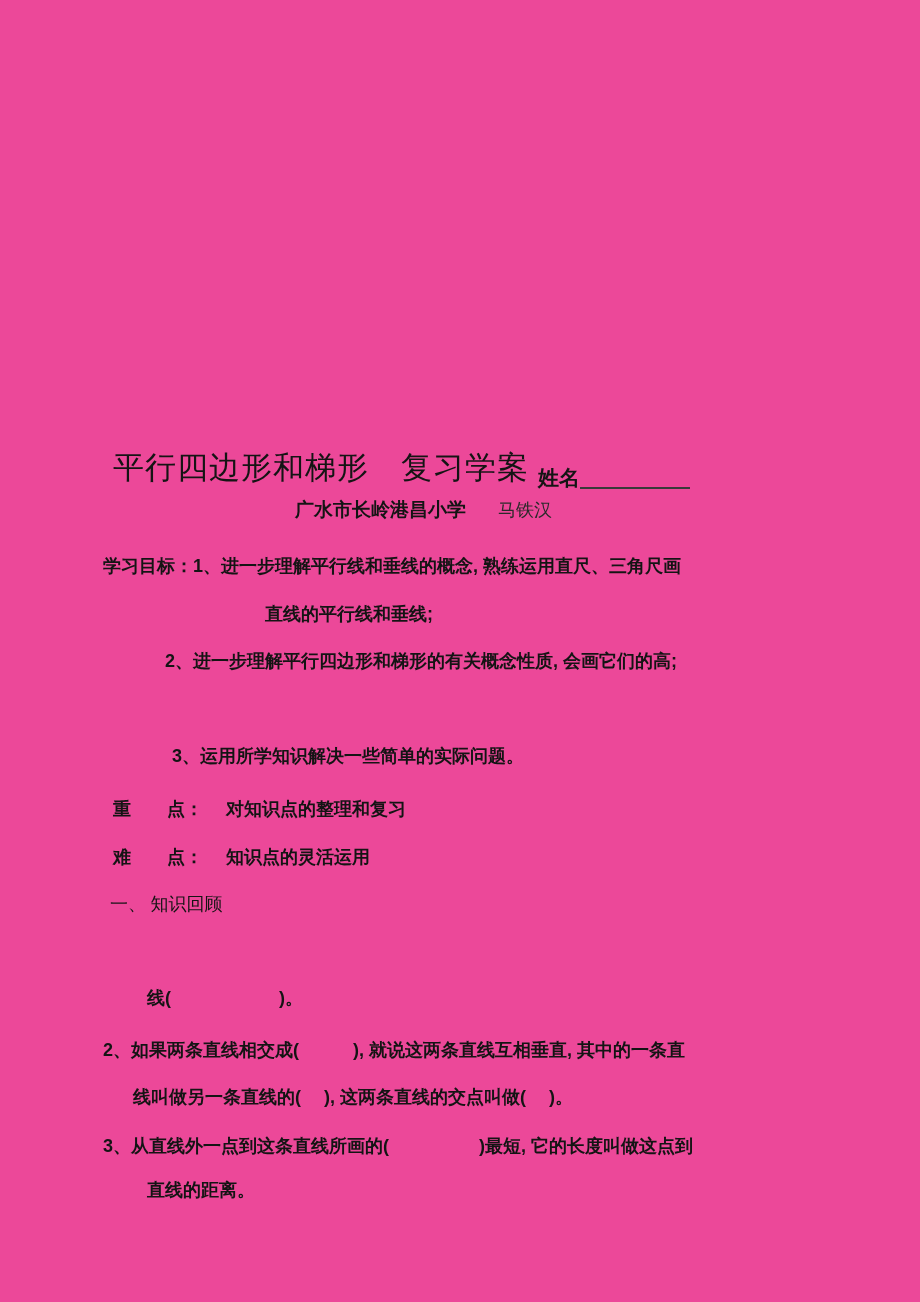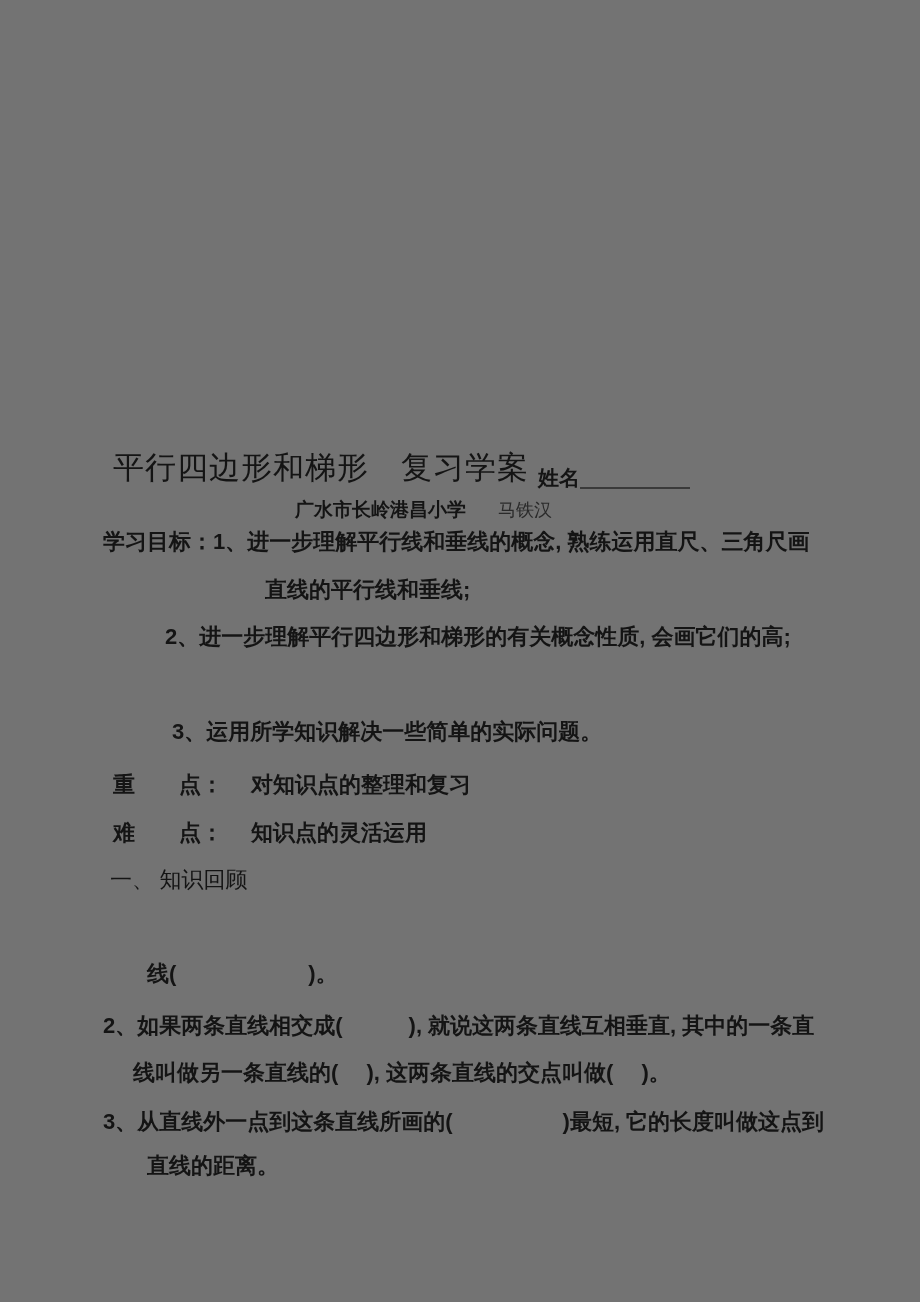--- a/index.html
+++ b/index.html
@@ -4,32 +4,33 @@
 <style>
   html, body {
     margin: 0;
     padding: 0;
     background: #ffffff;
   }
   .page {
     position: relative;
     width: 920px;
     height: 1302px;
-    background: #737373;
+    background: #ec4899;
     overflow: hidden;
     font-family: "Liberation Sans", sans-serif;
     color: #141414;
   }
   .line {
     position: absolute;
     white-space: pre;
-    font-size: 22px;
+    font-size: 18px;
     line-height: 1;
     font-weight: 600;
     color: #141414;
+    margin-top: 26px;
   }
   .title-line {
     position: absolute;
     left: 113px;
     top: 452px;
     white-space: pre;
     font-family: "Liberation Serif", serif;
     font-weight: 400;
     font-size: 31px;
     line-height: 1.05;

